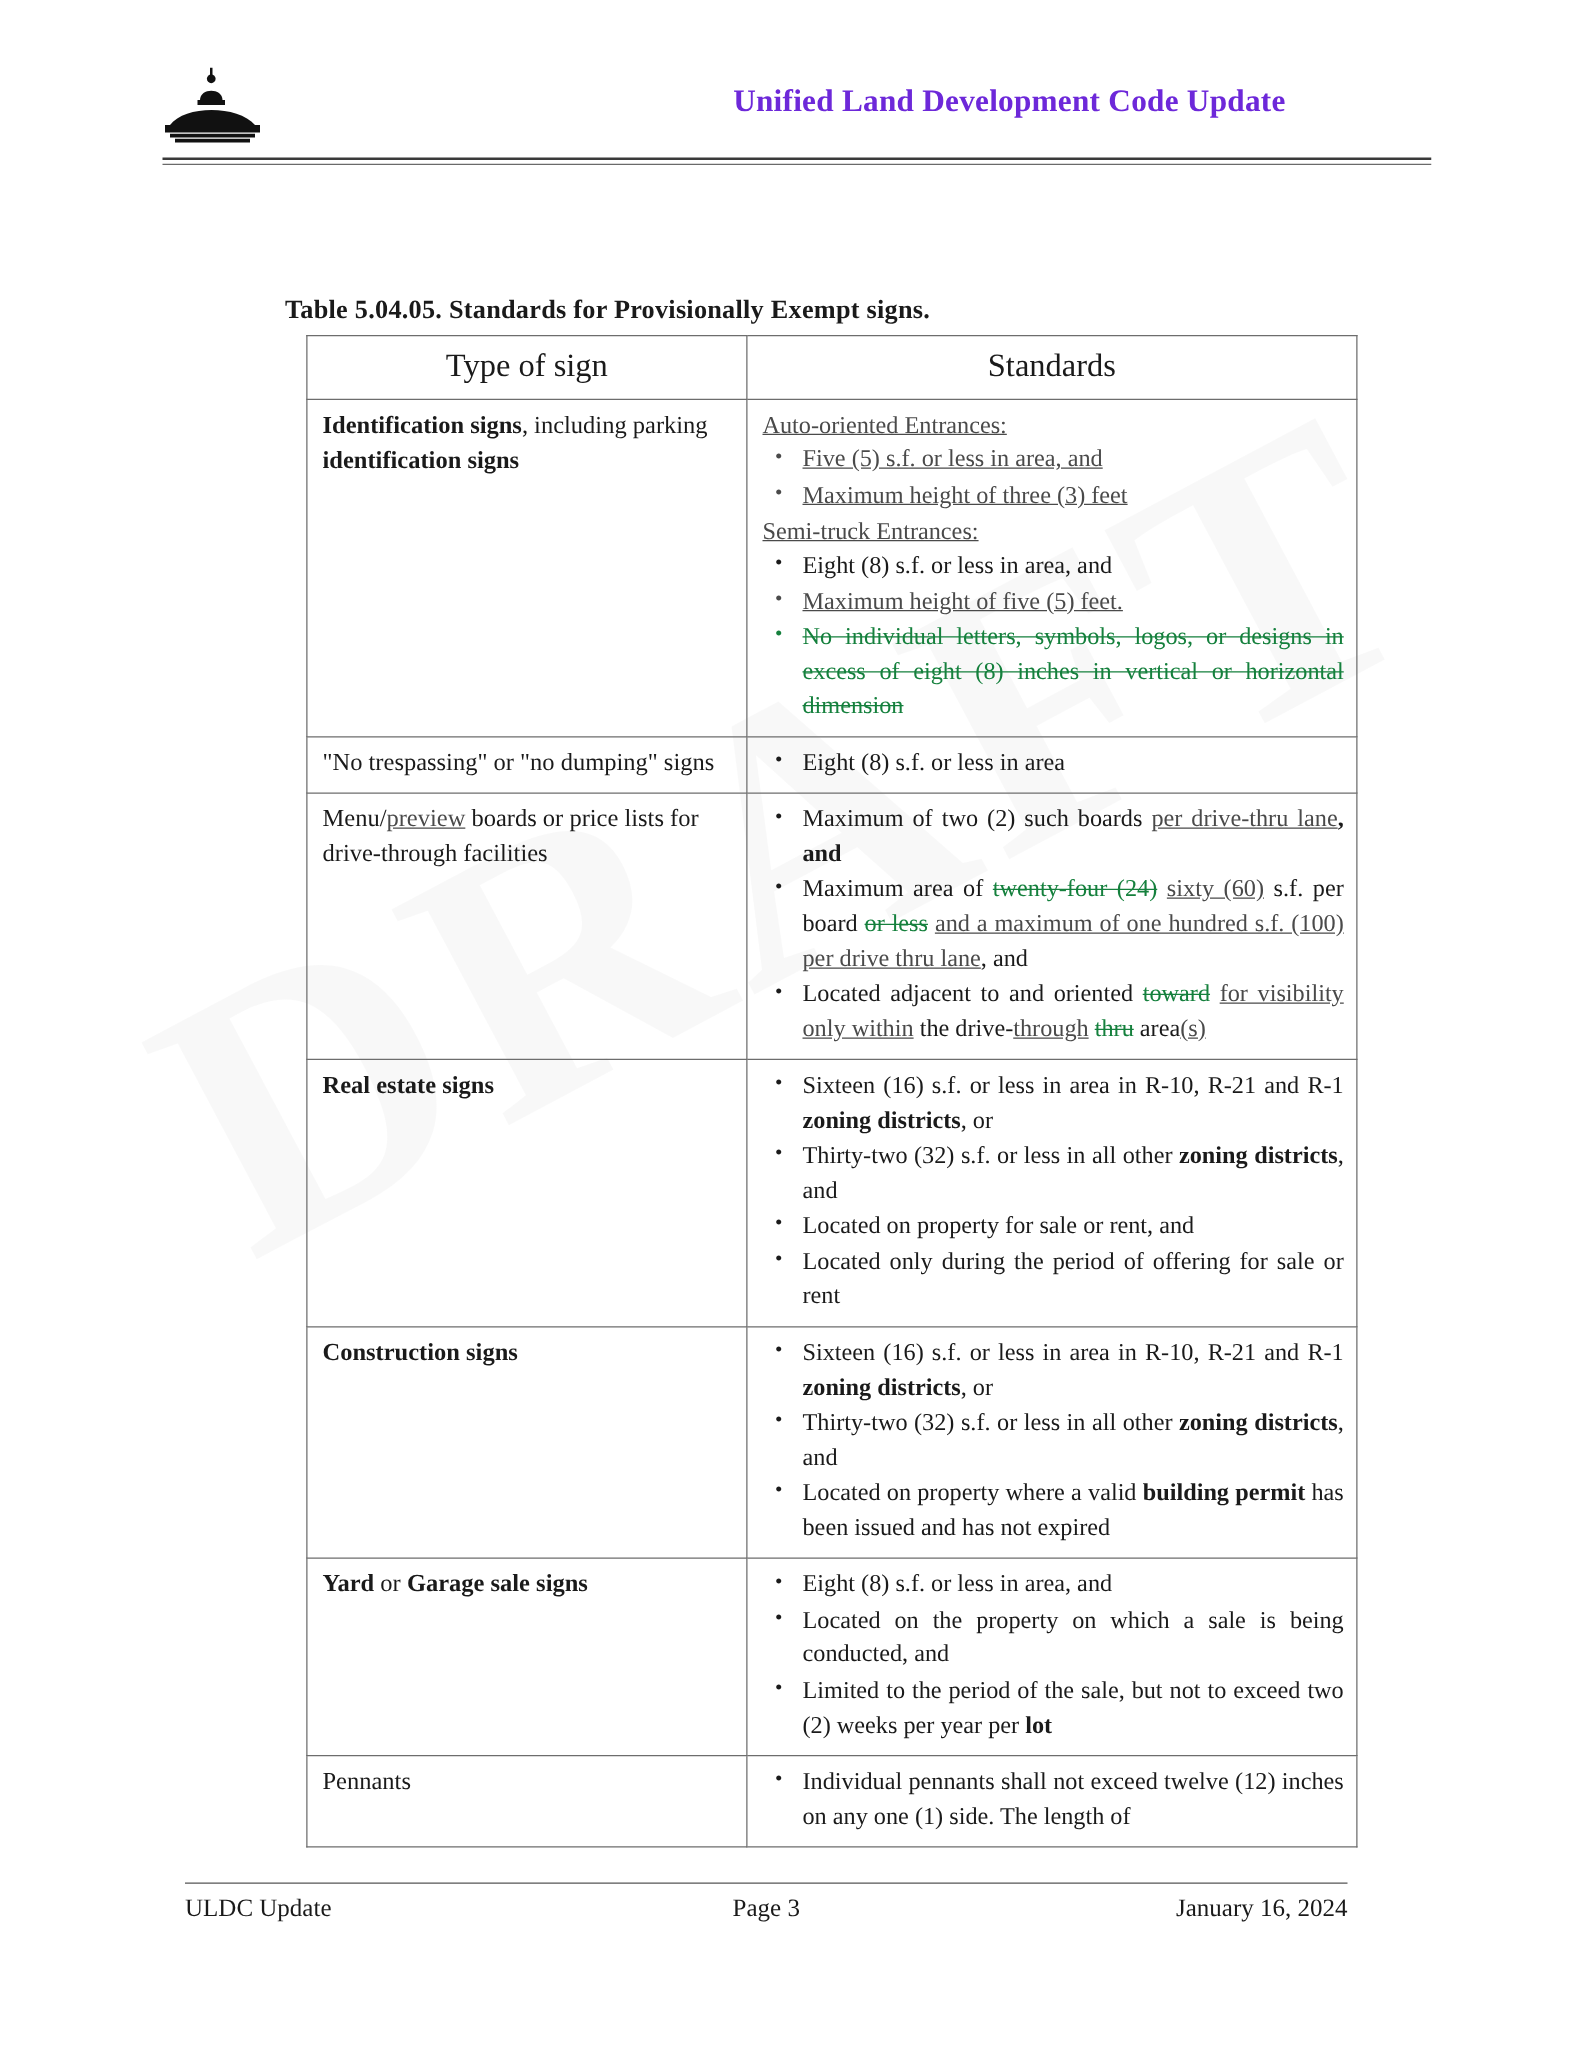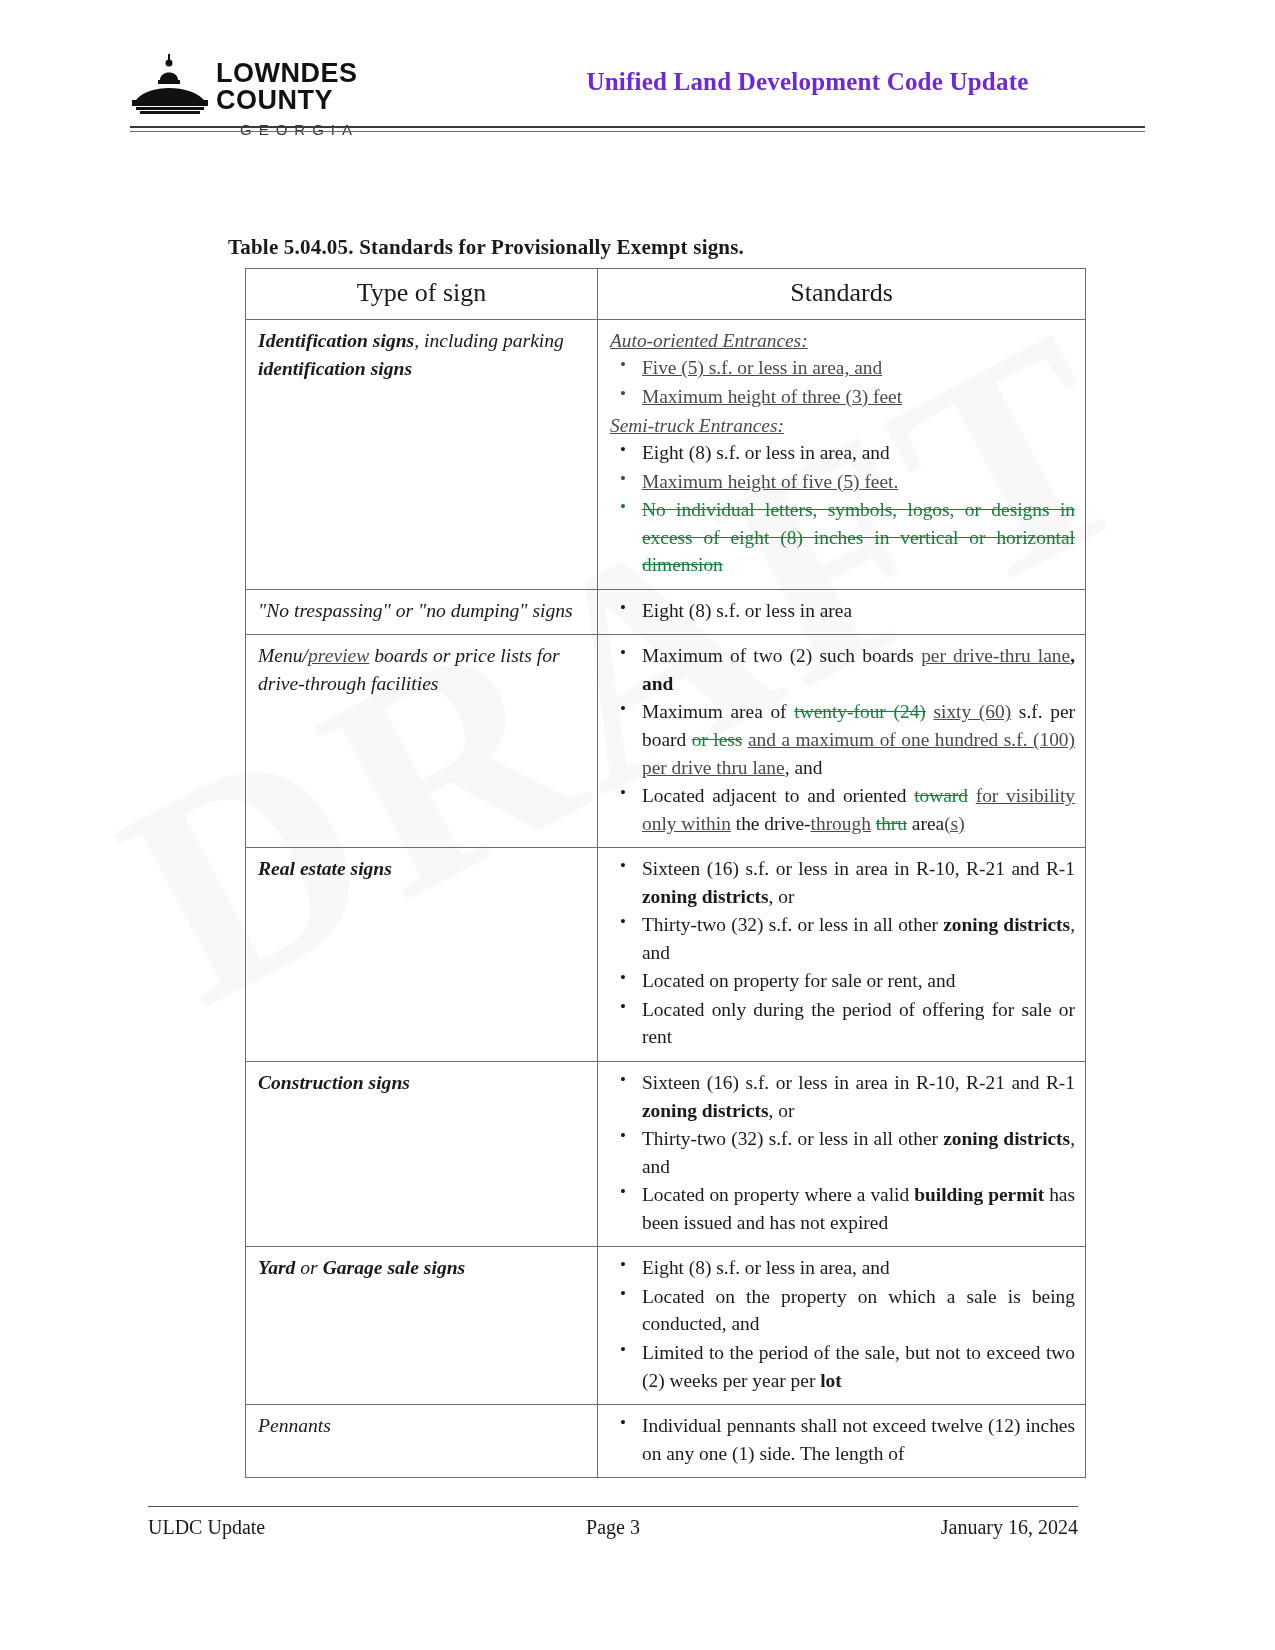--- a/index.html
+++ b/index.html
@@ -132,41 +132,41 @@
   }
   .tbl th {
     text-align: center;
     font-weight: normal;
     font-size: 26px;
     padding: 6px 0 7px 0;
   }
   col.c1 { width: 352px; }
   col.c2 { width: 488px; }
 
-  .cell-type { font-size: 19.6px; font-style: italic; }
+  .cell-type { font-size: 19.6px; }
   ul.std {
     margin: 0;
     padding: 0 0 0 30px;
     list-style: none;
   }
   ul.std li {
     position: relative;
     padding-left: 2px;
     margin-bottom: 1px;
     text-align: justify;
   }
   ul.std li::before {
     content: "\2022";
     position: absolute;
     left: -20px;
     top: -1px;
     font-size: 17px;
   }
   .just { text-align: justify; }
-  .lead-line { margin-left: 0px; font-style: italic; }
+  .lead-line { margin-left: 0px; }
 
   
   .ins {
     text-decoration: underline;
     color: #4a4a4a;
   }
   .del {
     text-decoration: line-through;
     color: #15803d;
   }
@@ -222,24 +222,20 @@
           <rect x="38" y="0" width="2" height="8" fill="#111"></rect>
           <circle cx="39" cy="9" r="3.5" fill="#111"></circle>
           <path d="M30 26 C30 16, 48 16, 48 26 Z" fill="#111"></path>
           <rect x="28" y="26" width="22" height="4" fill="#111"></rect>
           <path d="M6 46 C18 30, 60 30, 74 46 Z" fill="#111"></path>
           <rect x="2" y="46" width="76" height="6" fill="#111"></rect>
           <rect x="6" y="53" width="68" height="3" fill="#111"></rect>
           <rect x="10" y="57" width="60" height="3" fill="#111"></rect>
         </svg>
       </div>
-      <div class="logo-text">
-        <div class="logo-title">LOWNDES COUNTY</div>
-        <div class="logo-sub">GEORGIA</div>
-      </div>
     </div>
     <div class="header-title">Unified Land Development Code Update</div>
   </div>
   <div class="header-rule"></div>
   <div class="header-rule2"></div>
 
 
   <div class="table-caption">Table 5.04.05.  Standards for Provisionally Exempt signs.</div>
 
   <table class="tbl">

